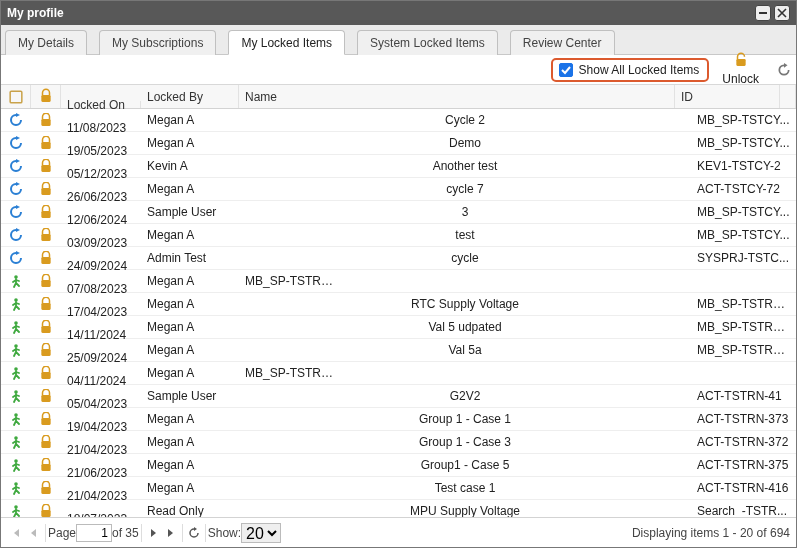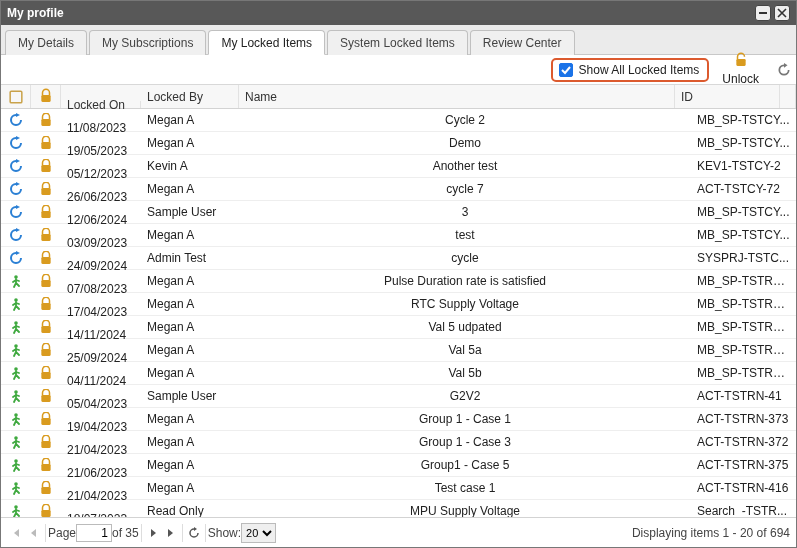--- a/index.html
+++ b/index.html
@@ -36,21 +36,21 @@
     margin-left: 3px;
     display: flex; align-items: center; justify-content: center;
     color: #333;
   }
   .win-btn svg { width: 10px; height: 10px; }
   .tabstrip {
     background: #ebebeb;
     border-bottom: 1px solid #c8c8c8;
     padding: 4px 4px 0 4px;
     display: flex;
-    gap: 2px;
+    gap: 12px;
   }
   .tab {
     padding: 5px 12px 4px 12px;
     background: #f0f0f0;
     border: 1px solid #c0c0c0;
     border-bottom: none;
     border-radius: 4px 4px 0 0;
     color: #444;
     cursor: pointer;
     position: relative;
@@ -145,21 +145,21 @@
     gap: 0;
     background: #fff;
     color: #444;
   }
   .pager .sep { width:1px; height:18px; background:#ddd; margin: 0 2px;}
   .pager .spacer { flex: 1; }
   .pager input.pagenum {
     width: 36px; text-align: right; height: 18px;
     border: 1px solid #bbb; padding: 1px 3px; font-size:12px;
   }
-  .pager select { height: 20px; font-size:11px; border:1px solid #bbb; }
+  .pager select { height: 20px; font-size:16px; border:1px solid #bbb; }
   .pager .navbtn {
     width: 18px; height: 18px;
     display: flex; align-items:center; justify-content:center;
     cursor: pointer; color: #555;
     border-radius:2px;
   }
   .pager .navbtn.disabled { color:#bbb; cursor:default; }
   .pager .navbtn svg { width: 12px; height: 12px; }
   
   .ic-lock { color: #d99b1f; }
@@ -415,21 +415,20 @@
         <div class="cell col-lock">
           <span class="small-icon ic-lock">
             <svg viewBox="0 0 12 14">
               <path d="M3 6 V4 a3 3 0 0 1 6 0 V6" stroke="currentColor" stroke-width="1.3" fill="none"></path>
               <rect x="2" y="6" width="8" height="6" rx="1" fill="currentColor"></rect>
             </svg>
           </span>
         </div>
         <div class="cell col-locked-on">07/08/2023</div>
         <div class="cell col-locked-by">Megan A</div>
-        <div class="cell col-name">Pulse Duration rate is satisfied</div>
         <div class="cell col-id">MB_SP-TSTRN...</div>
       </div>
       <div class="row">
         <div class="cell col-type">
           <span class="small-icon ic-run">
             <svg viewBox="0 0 14 14">
               <circle cx="7" cy="3" r="1.8" fill="currentColor"></circle>
               <path d="M7 5 L7 9 M7 6 L4 8 M7 6 L10 7 M7 9 L5 13 M7 9 L10 12" stroke="currentColor" stroke-width="1.8" fill="none" stroke-linecap="round"></path>
             </svg>
           </span>
@@ -503,21 +502,20 @@
         <div class="cell col-lock">
           <span class="small-icon ic-lock">
             <svg viewBox="0 0 12 14">
               <path d="M3 6 V4 a3 3 0 0 1 6 0 V6" stroke="currentColor" stroke-width="1.3" fill="none"></path>
               <rect x="2" y="6" width="8" height="6" rx="1" fill="currentColor"></rect>
             </svg>
           </span>
         </div>
         <div class="cell col-locked-on">04/11/2024</div>
         <div class="cell col-locked-by">Megan A</div>
-        <div class="cell col-name">Val 5b</div>
         <div class="cell col-id">MB_SP-TSTRN...</div>
       </div>
       <div class="row">
         <div class="cell col-type">
           <span class="small-icon ic-run">
             <svg viewBox="0 0 14 14">
               <circle cx="7" cy="3" r="1.8" fill="currentColor"></circle>
               <path d="M7 5 L7 9 M7 6 L4 8 M7 6 L10 7 M7 9 L5 13 M7 9 L10 12" stroke="currentColor" stroke-width="1.8" fill="none" stroke-linecap="round"></path>
             </svg>
           </span>

